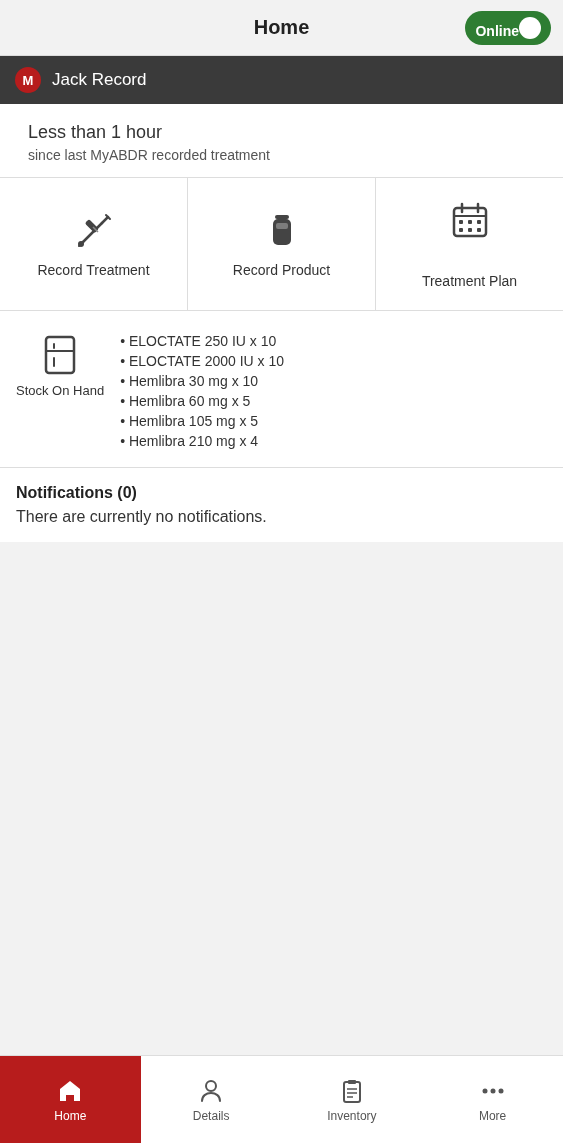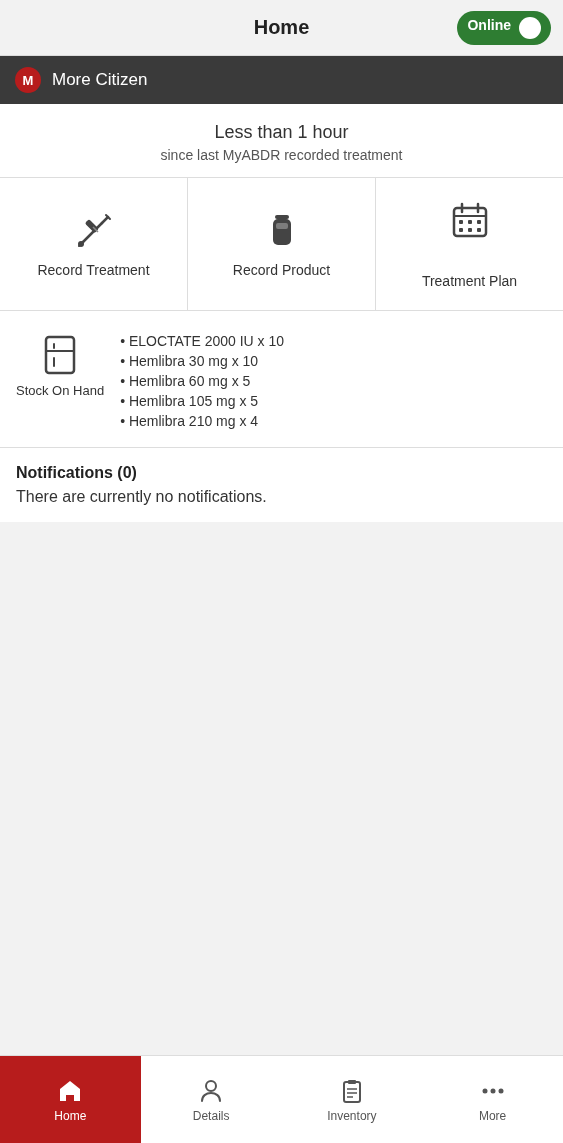--- a/index.html
+++ b/index.html
@@ -26,25 +26,25 @@
     }
     .header-title {
       font-size: 20px;
       font-weight: 600;
       color: #222;
     }
     .online-toggle {
       position: absolute;
       right: 12px;
       display: flex;
-      align-items: flex-start;
+      align-items: flex-end;
       background: #2e7d32;
       border-radius: 20px;
       padding: 6px 10px;
-      gap: 8px;
+      gap: 0;
       border: none;
       cursor: pointer;
     }
     .online-label {
       color: #fff;
       font-size: 14px;
       font-weight: 600;
     }
     .toggle-circle {
       width: 22px;
@@ -67,21 +67,20 @@
     }
     .user-name {
       color: #fff;
       font-size: 17px;
       font-weight: 500;
     }
 
     
     .status-section {
       background: #fff;
-      text-align: center;
       padding: 18px 28px 14px;
       border-bottom: 1px solid #ddd;
     }
     .status-time {
       font-size: 18px;
       color: #333;
       font-weight: 400;
     }
     .status-sub {
       font-size: 14px;
@@ -224,21 +223,21 @@
     <span class="online-label">Online</span>
     <div class="toggle-circle"></div>
   </button>
 </div>
 
 <div class="user-bar">
   <svg class="user-logo" viewBox="0 0 28 28">
     <circle cx="14" cy="14" r="13" fill="#b71c1c"></circle>
     <text x="14" y="19" text-anchor="middle" fill="white" font-size="13" font-weight="bold">M</text>
   </svg>
-  <span class="user-name">More Citizen</span>
+  <span class="user-name">Jack Record</span>
 </div>
 
 <div class="status-section">
   <div class="status-time">Less than 1 hour</div>
   <div class="status-sub">since last MyABDR recorded treatment</div>
 </div>
 
 <div class="quick-actions">
 
   <div class="action-item">
@@ -289,20 +288,21 @@
   <div class="stock-icon-wrap">
     <svg class="stock-icon" viewBox="0 0 44 44" fill="none">
       <rect x="8" y="4" width="28" height="36" rx="3" stroke="#444" stroke-width="2.5" fill="none"></rect>
       <line x1="8" y1="18" x2="36" y2="18" stroke="#444" stroke-width="2"></line>
       <line x1="16" y1="11" x2="16" y2="15" stroke="#444" stroke-width="2" stroke-linecap="round"></line>
       <line x1="16" y1="25" x2="16" y2="33" stroke="#444" stroke-width="2" stroke-linecap="round"></line>
     </svg>
     <span class="stock-label">Stock On Hand</span>
   </div>
   <div class="stock-list">
+    <span class="stock-item">• ELOCTATE 250 IU x 10</span>
     <span class="stock-item">• ELOCTATE 2000 IU x 10</span>
     <span class="stock-item">• Hemlibra 30 mg x 10</span>
     <span class="stock-item">• Hemlibra 60 mg x 5</span>
     <span class="stock-item">• Hemlibra 105 mg x 5</span>
     <span class="stock-item">• Hemlibra 210 mg x 4</span>
   </div>
 </div>
 
 <div class="notifications-section">
   <div class="notifications-title">Notifications (0)</div>

